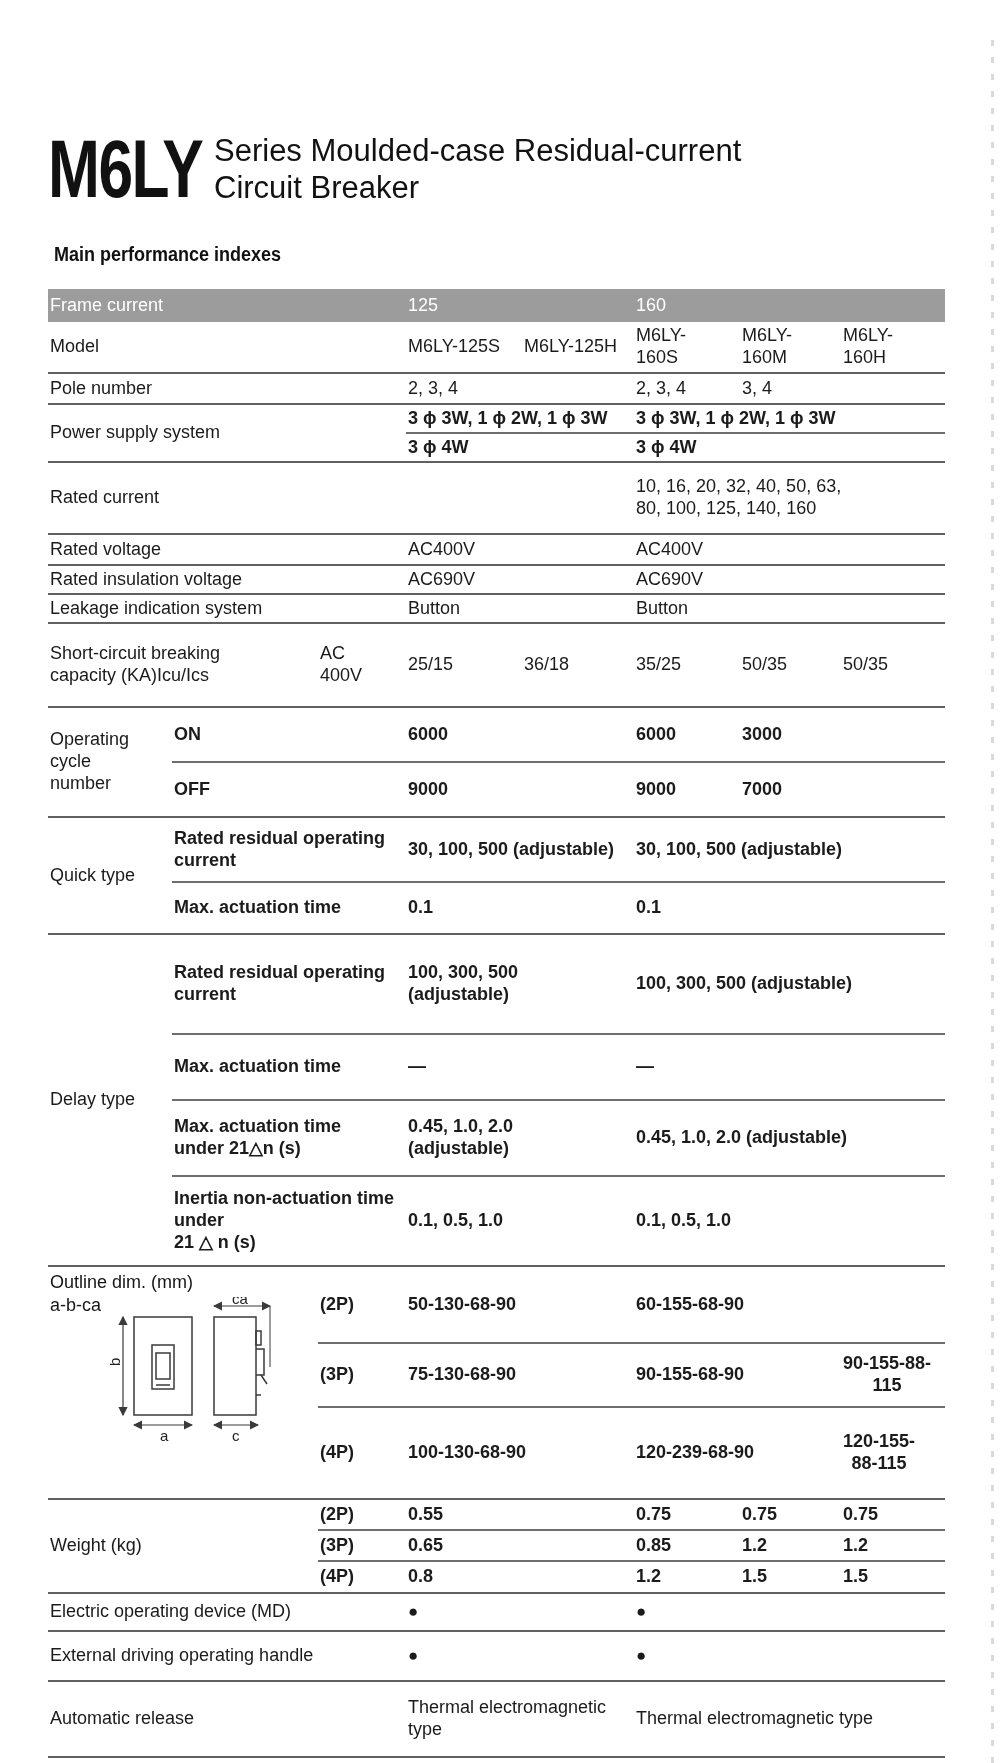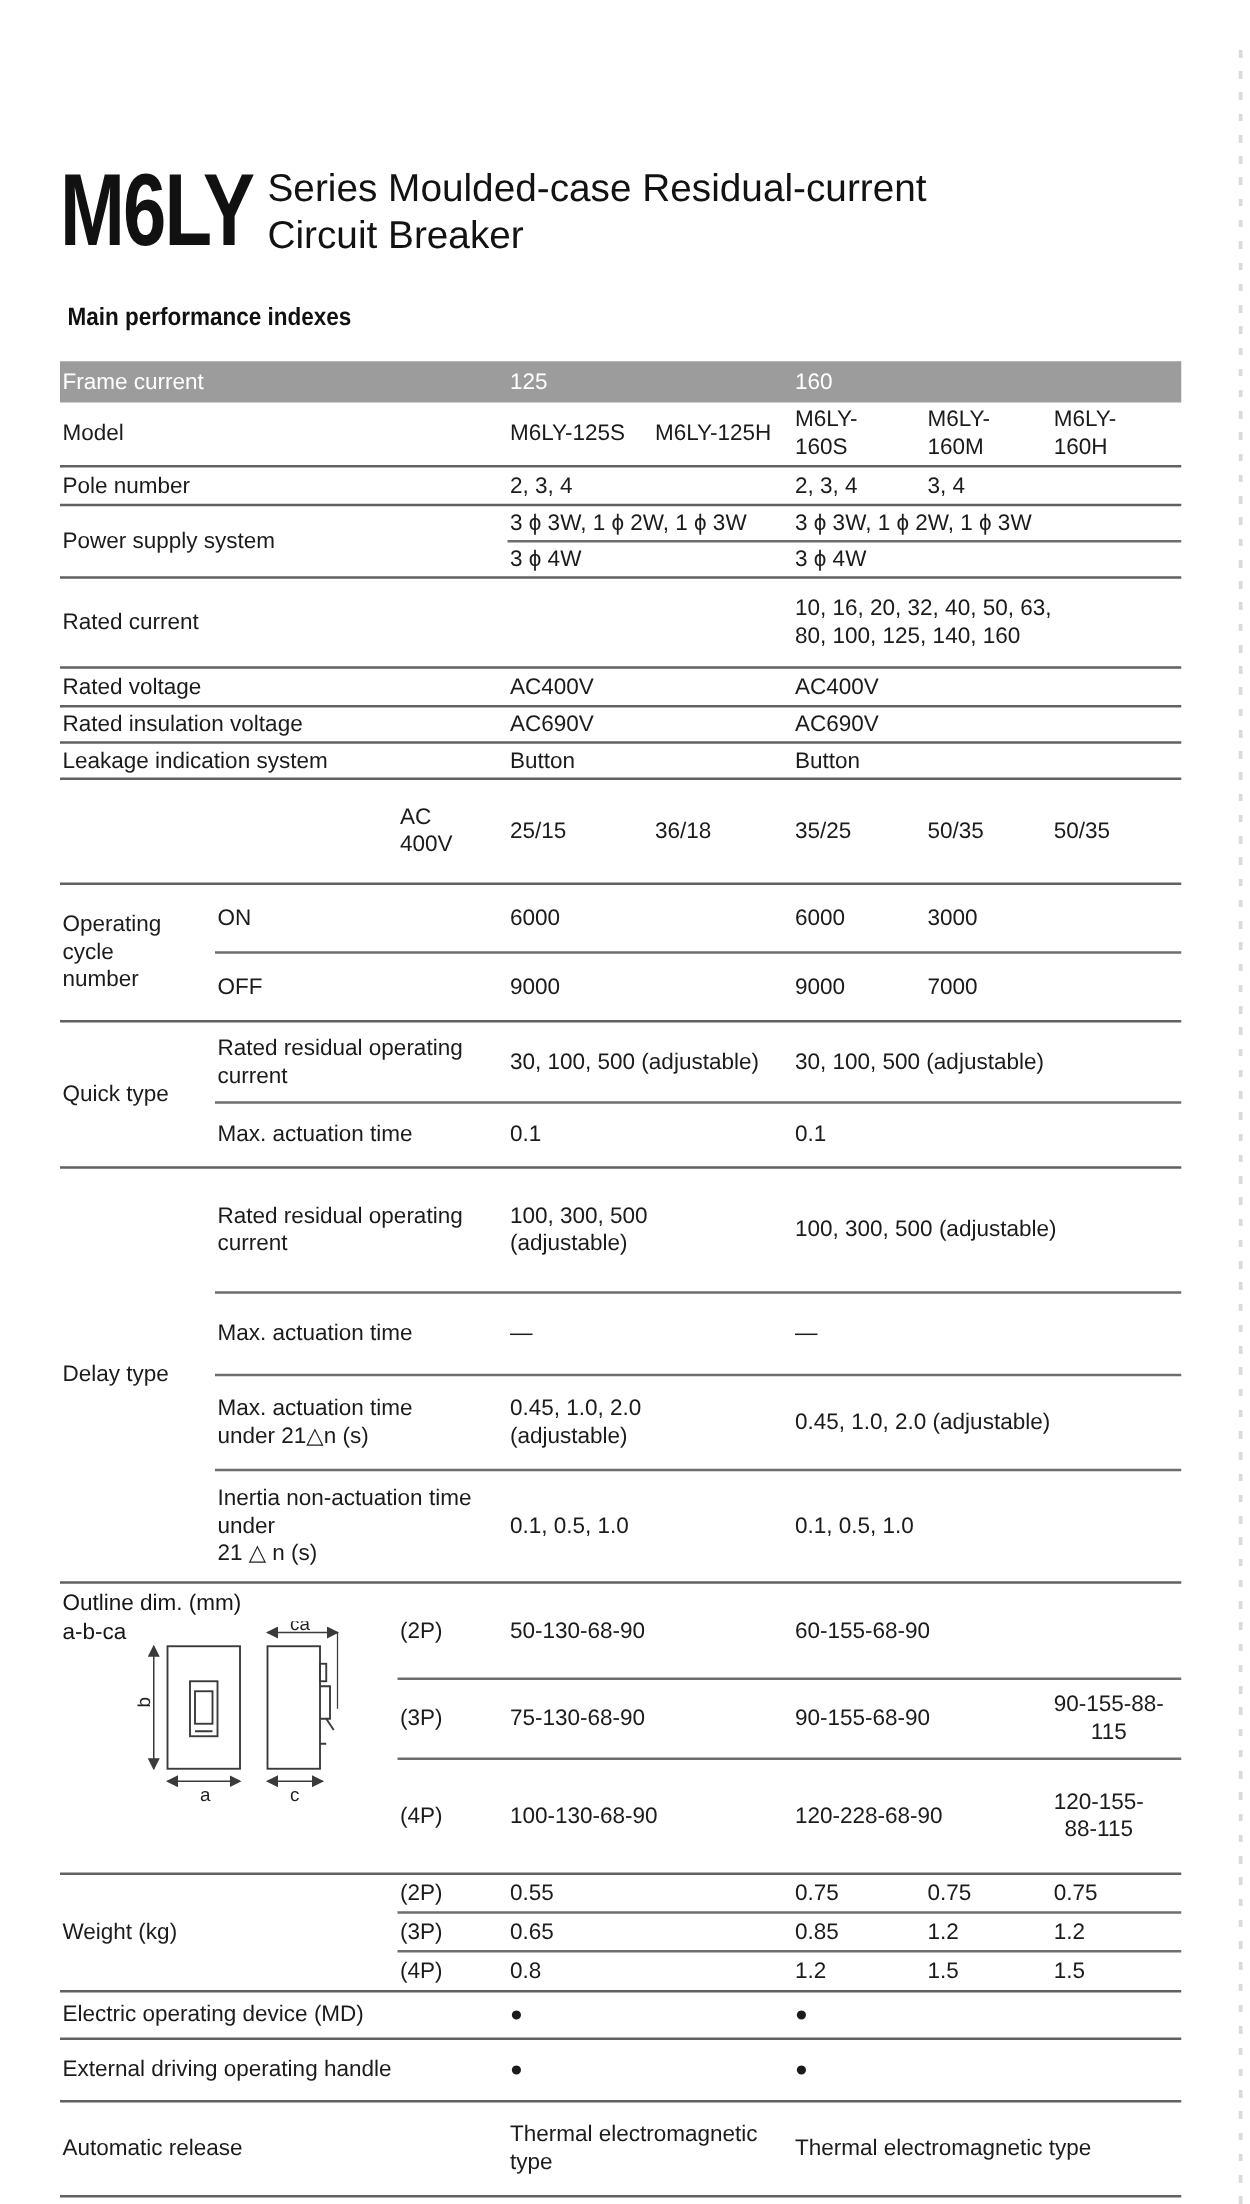--- a/index.html
+++ b/index.html
@@ -18,21 +18,21 @@
     position:absolute; left:54px; top:207px; font-size:20px; font-weight:700;
     transform:scaleX(0.9); transform-origin:left top; color:#111;
   }
   
   .tbl { position:absolute; left:48px; top:253px; width:897px; }
   .row  { display:grid; grid-template-columns:124px 146px 88px 116px 112px 106px 101px 104px; }
   .group{ display:grid; }
   .g-narrow { grid-template-columns:124px 773px; }
   .g-wide   { grid-template-columns:270px 627px; }
   .g-power  { grid-template-columns:358px 539px; }
-  .sub   { display:grid; }
+  .sub   { display:grid;font-weight:bold; }
   .sub-n { grid-template-columns:146px 88px 116px 112px 106px 101px 104px; }
   .sub-w { grid-template-columns:88px 116px 112px 106px 101px 104px;text-align:center; }
   .sub-p { grid-template-columns:228px 311px; }
 
   .c { display:flex; align-items:center; padding:2px 4px 2px 2px; font-size:18px; line-height:1.22; color:#1b1b1b; }
   .pre { white-space:pre-line; }
 
   .s13 { grid-column:1 / span 3; }
   .s12 { grid-column:1 / span 2; }
   .s45 { grid-column:4 / span 2; }
@@ -137,20 +137,22 @@
       <div class="c s68">AC690V</div>
     </div>
 
     <div class="row bt" style="height:27px">
       <div class="c s13">Leakage indication system</div>
       <div class="c s45">Button</div>
       <div class="c s68">Button</div>
     </div>
 
     <div class="row bt" style="height:82px">
+      <div class="c s12 pre">Short-circuit breaking
+capacity (KA)Icu/Ics</div>
       <div class="c c3 pre">AC
 400V</div>
       <div class="c c4">25/15</div>
       <div class="c c5">36/18</div>
       <div class="c c6">35/25</div>
       <div class="c c7">50/35</div>
       <div class="c c8">50/35</div>
     </div>
 
     <div class="group g-narrow bt">
@@ -268,21 +270,21 @@
         <div class="sub sub-w sep" style="height:62px">
           <div class="c sw1">(3P)</div>
           <div class="c sw23">75-130-68-90</div>
           <div class="c sw45">90-155-68-90</div>
           <div class="c sw6 pre">90-155-88-
 115</div>
         </div>
         <div class="sub sub-w sep" style="height:90px">
           <div class="c sw1">(4P)</div>
           <div class="c sw23">100-130-68-90</div>
-          <div class="c sw45">120-228-68-90</div>
+          <div class="c sw45">120-239-68-90</div>
           <div class="c sw6 pre">120-155-
 88-115</div>
         </div>
       </div>
     </div>
 
     <div class="group g-wide bt">
       <div class="c">Weight (kg)</div>
       <div>
         <div class="sub sub-w" style="height:29px">

